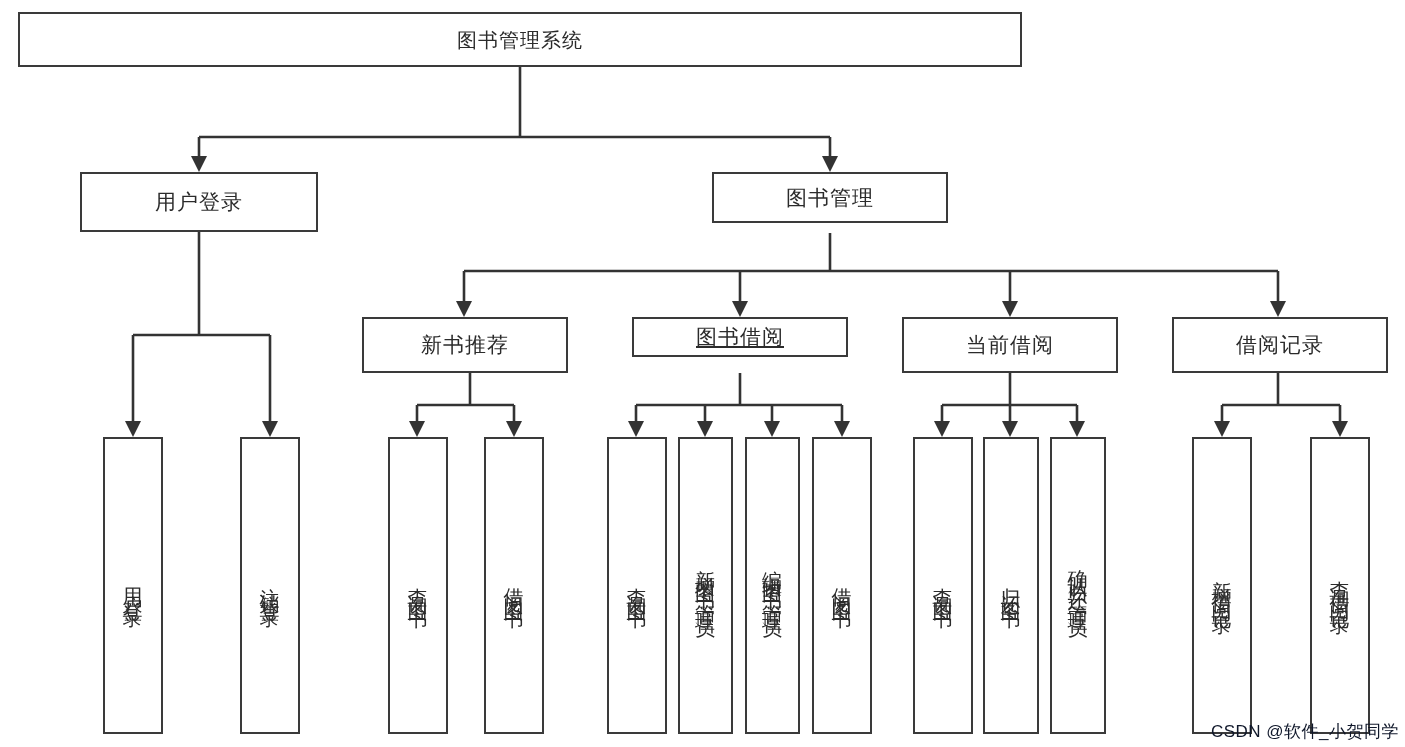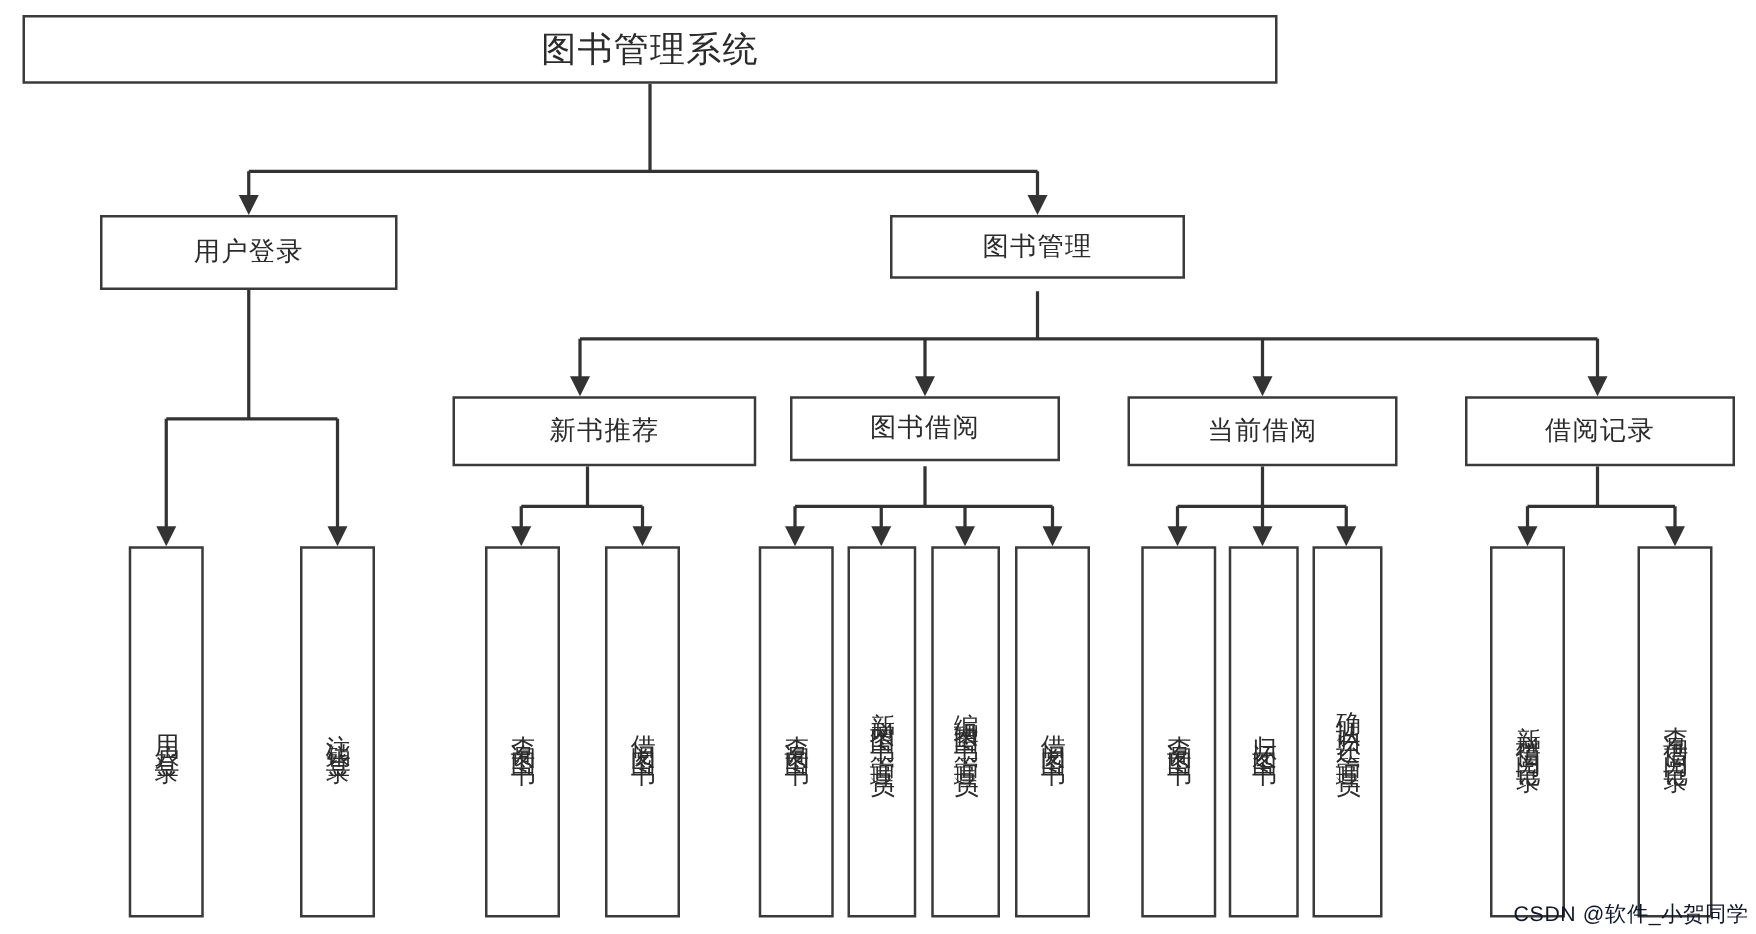--- a/index.html
+++ b/index.html
@@ -5,21 +5,21 @@
   html,body{margin:0;padding:0;background:#ffffff;}
   body{width:1405px;height:747px;overflow:hidden;
        font-family:"Liberation Sans","DejaVu Sans",sans-serif;}
   #stage{position:relative;width:1405px;height:747px;background:#fff;}
 
   .node{position:absolute;box-sizing:border-box;background:#ffffff;
         border:2px solid #3a3a3a;display:flex;align-items:center;
         justify-content:center;color:#2b2b2b;}
 
   .node.h{font-size:21px;letter-spacing:1px;line-height:1.2;}
-  .node.root{font-size:28px;text-align:center;}
+  .node.root{font-size:20px;text-align:center;}
 
   .node.v{writing-mode:vertical-rl;text-orientation:upright;
           font-size:20px;letter-spacing:7px;line-height:1.0;
           padding:6px 0;white-space:nowrap;}
 
   svg.links{position:absolute;left:0;top:0;width:1405px;height:747px;
             pointer-events:none;}
   svg.links path,svg.links line{stroke:#333333;stroke-width:2.6;fill:none;}
   svg.links polygon{fill:#333333;}
 
@@ -92,23 +92,23 @@
     <line x1="1340" y1="405" x2="1340" y2="423"></line>
     <polygon points="1332,421 1348,421 1340,437"></polygon>
   </svg>
 
   <div class="node h root" style="left:18px;top:12px;width:1004px;height:55px;">图书管理系统</div>
 
   <div class="node h" style="left:80px;top:172px;width:238px;height:60px;">用户登录</div>
 
   <div class="node h" style="left:712px;top:172px;width:236px;height:51px;">图书管理</div>
 
-  <div class="node h" style="left:362px;top:317px;width:243px;height:56px;">新书推荐</div>
+  <div class="node h" style="left:362px;top:317px;width:206px;height:56px;">新书推荐</div>
 
-  <div class="node h" style="left:632px;top:317px;width:216px;height:52px;">图书借阅</div>
+  <div class="node h" style="left:632px;top:317px;width:216px;height:40px;text-decoration:underline;">图书借阅</div>
 
   <div class="node h" style="left:1172px;top:317px;width:216px;height:56px;">借阅记录</div>
 
   <div class="node h" style="left:902px;top:317px;width:216px;height:56px;">当前借阅</div>
 
   <div class="node v" style="left:103px;top:437px;width:60px;height:297px;">用户登录</div>
 
   <div class="node v" style="left:240px;top:437px;width:60px;height:297px;">注销登录</div>
 
   <div class="node v" style="left:388px;top:437px;width:60px;height:297px;">查询图书</div>

